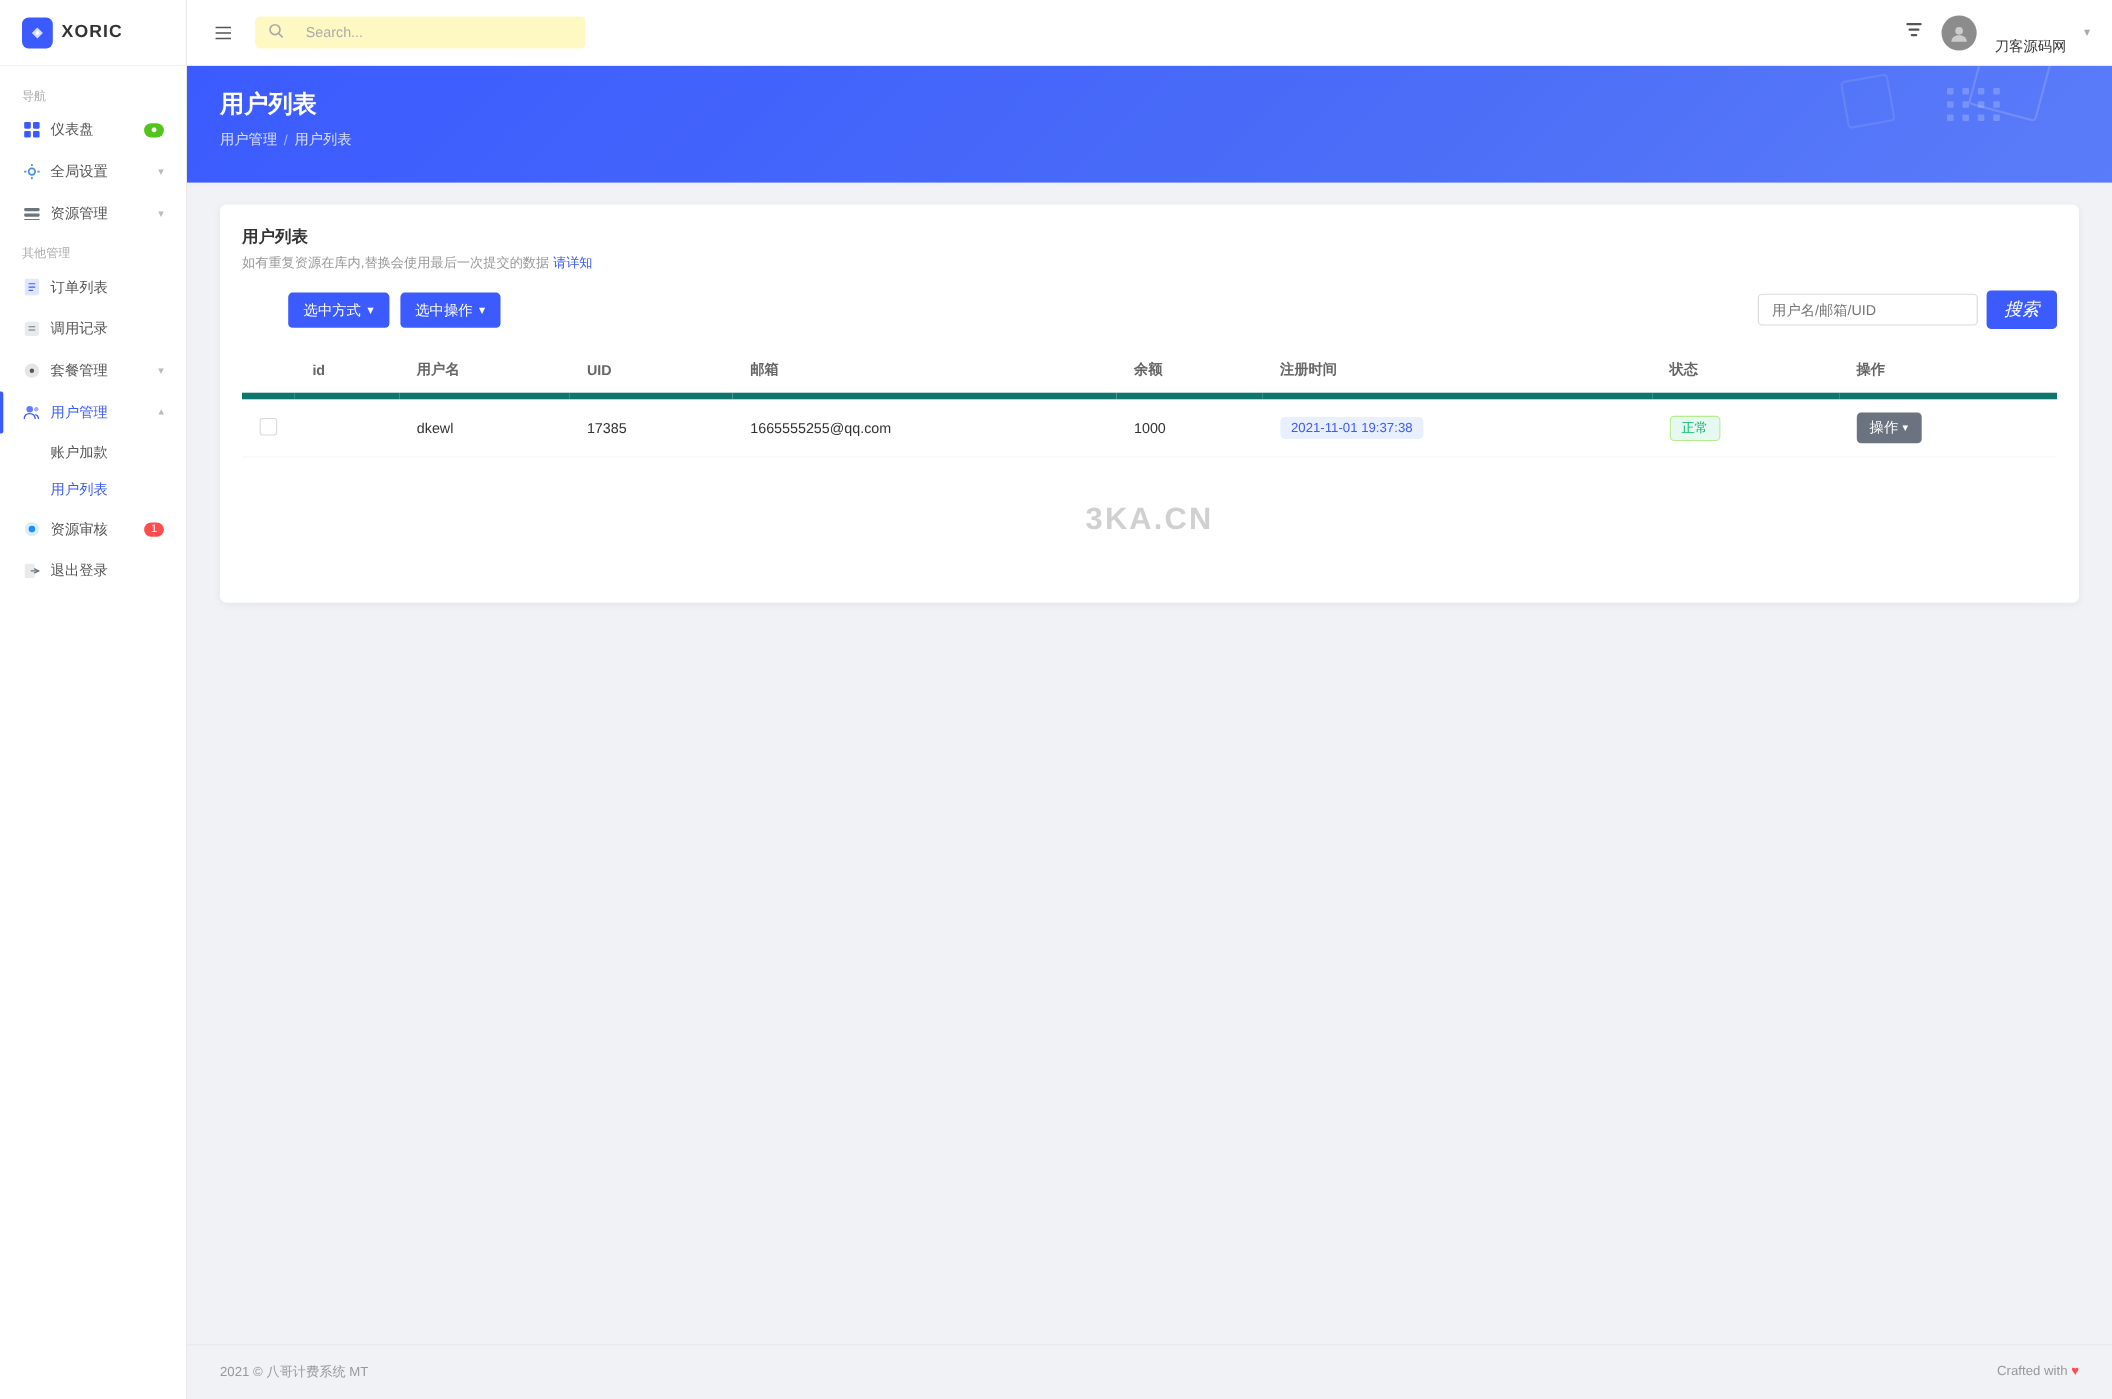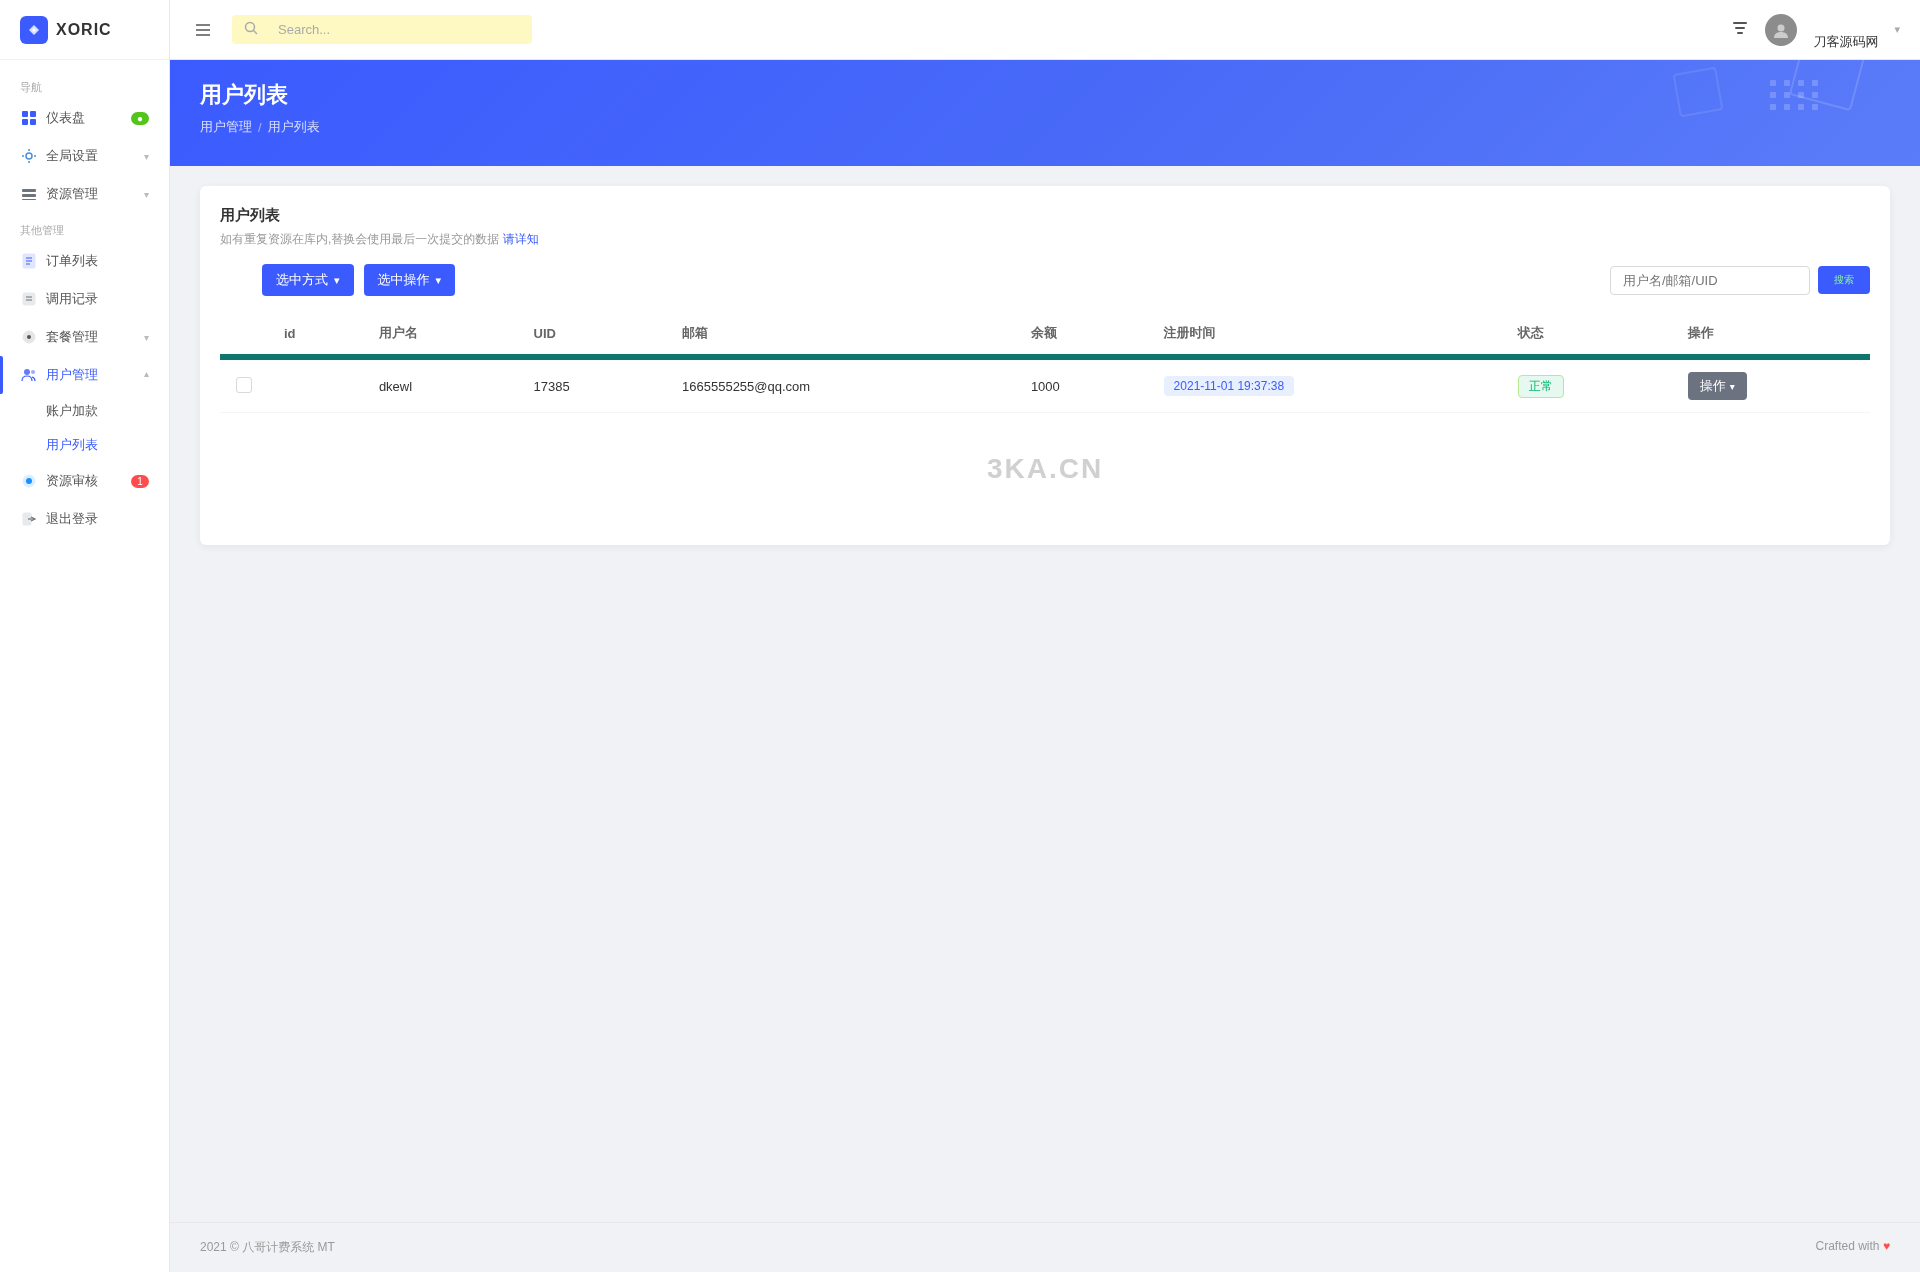--- a/index.html
+++ b/index.html
@@ -282,27 +282,28 @@
       border-radius: 4px;
       padding: 6px 12px;
       font-size: 13px;
       font-family: inherit;
       outline: none;
       width: 200px;
       color: #333;
     }
     .btn-search {
       background: #3b5bff;
-      color: #86efac;
+      color: #ffffff;
       border: none;
       border-radius: 4px;
       padding: 7px 16px;
       cursor: pointer;
-      font-size: 10px;
+      font-size: 16px;
       font-family: inherit;
+      font-style: italic;
     }
 
     
     .data-table { width: 100%; border-collapse: collapse; }
     .data-table th {
       text-align: left;
       padding: 12px 16px;
       font-size: 13px;
       color: #666;
       font-weight: 600;

